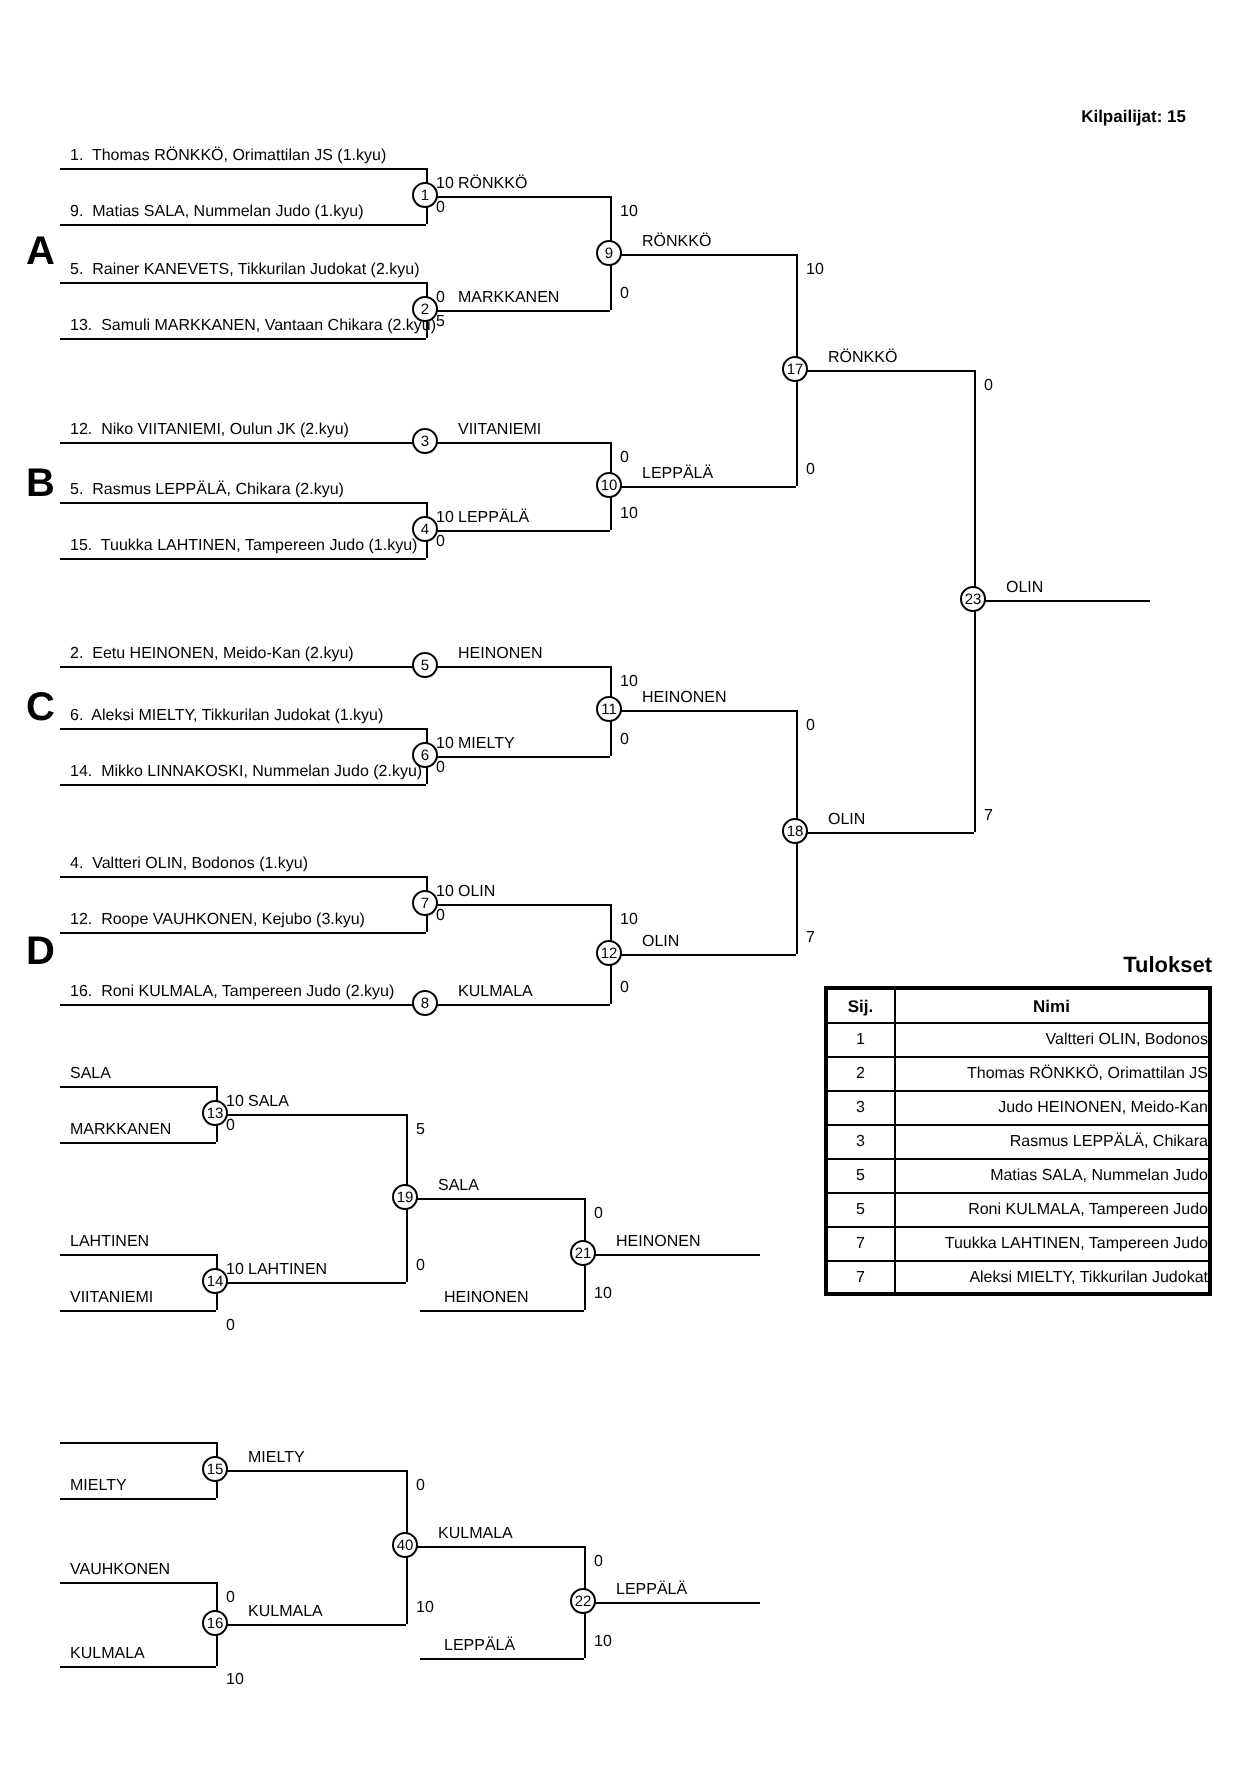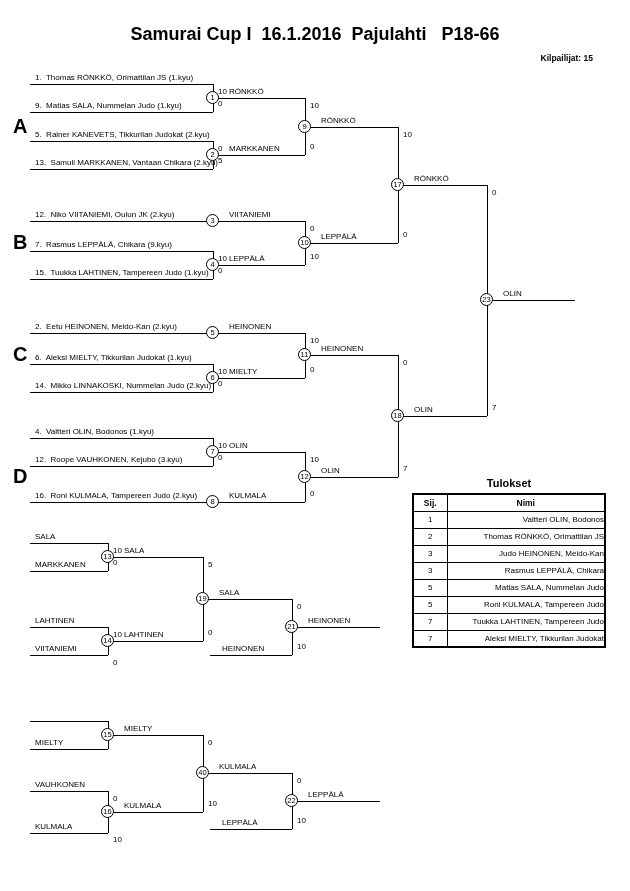--- a/index.html
+++ b/index.html
@@ -12,46 +12,45 @@
            font-size:8.5px; font-weight:bold; }
   .letter { position:absolute; font-size:20px; font-weight:bold; }
   .entry  { position:absolute; font-size:8px; white-space:pre; z-index:1; }
   .wlabel { position:absolute; font-size:8px; white-space:pre; z-index:2; }
   .score  { position:absolute; font-size:8px; z-index:2; }
   .circle { position:absolute; width:13px; height:13px; border:1px solid #000; border-radius:50%;
             background:#fff; font-size:7.5px; line-height:11px; text-align:center; z-index:3; }
   .hl { position:absolute; height:1px; background:#000; z-index:0; }
   .vl { position:absolute; width:1px;  background:#000; z-index:0; }
   .results { position:absolute; left:412px; top:477px; width:194px; z-index:4; background:#fff; }
-  .results-title { text-align:center; font-size:11px; font-weight:bold; margin-bottom:4px; }
+  .results-title { text-align:right; font-size:11px; font-weight:bold; margin-bottom:4px; }
   .results table { width:100%; border-collapse:collapse; border:2px solid #000; table-layout:fixed; }
   .results th, .results td { border:1px solid #000; font-size:8px; height:17px; }
   .results th { font-size:8.5px; }
   .results .pos { width:34px; text-align:center; }
   .results .name { text-align:right; padding-left:4px; white-space:nowrap; overflow:hidden; }
 </style>
 </head>
 <body>
 
 <div class="page" id="page">
 
-  <div class="title">Samurai Cup I  16.1.2016  Pajulahti   P18-66</div>
   <div class="competitors">Kilpailijat: 15</div>
 
   <div class="letter" style="left:13px;top:115px">A</div>
   <div class="letter" style="left:13px;top:231px">B</div>
   <div class="letter" style="left:13px;top:343px">C</div>
   <div class="letter" style="left:13px;top:465px">D</div>
 
   <span class="entry" style="left:35px;top:73px">1.  Thomas RÖNKKÖ, Orimattilan JS (1.kyu)</span>
   <span class="entry" style="left:35px;top:101px">9.  Matias SALA, Nummelan Judo (1.kyu)</span>
   <span class="entry" style="left:35px;top:130px">5.  Rainer KANEVETS, Tikkurilan Judokat (2.kyu)</span>
   <span class="entry" style="left:35px;top:158px">13.  Samuli MARKKANEN, Vantaan Chikara (2.kyu)</span>
   <span class="entry" style="left:35px;top:210px">12.  Niko VIITANIEMI, Oulun JK (2.kyu)</span>
-  <span class="entry" style="left:35px;top:240px">7.  Rasmus LEPPÄLÄ, Chikara (9.kyu)</span>
+  <span class="entry" style="left:35px;top:240px">5.  Rasmus LEPPÄLÄ, Chikara (2.kyu)</span>
   <span class="entry" style="left:35px;top:268px">15.  Tuukka LAHTINEN, Tampereen Judo (1.kyu)</span>
   <span class="entry" style="left:35px;top:322px">2.  Eetu HEINONEN, Meido-Kan (2.kyu)</span>
   <span class="entry" style="left:35px;top:353px">6.  Aleksi MIELTY, Tikkurilan Judokat (1.kyu)</span>
   <span class="entry" style="left:35px;top:381px">14.  Mikko LINNAKOSKI, Nummelan Judo (2.kyu)</span>
   <span class="entry" style="left:35px;top:427px">4.  Valtteri OLIN, Bodonos (1.kyu)</span>
   <span class="entry" style="left:35px;top:455px">12.  Roope VAUHKONEN, Kejubo (3.kyu)</span>
   <span class="entry" style="left:35px;top:491px">16.  Roni KULMALA, Tampereen Judo (2.kyu)</span>
 
   <span class="wlabel" style="left:229px;top:87px">RÖNKKÖ</span>
   <span class="wlabel" style="left:229px;top:144px">MARKKANEN</span>

